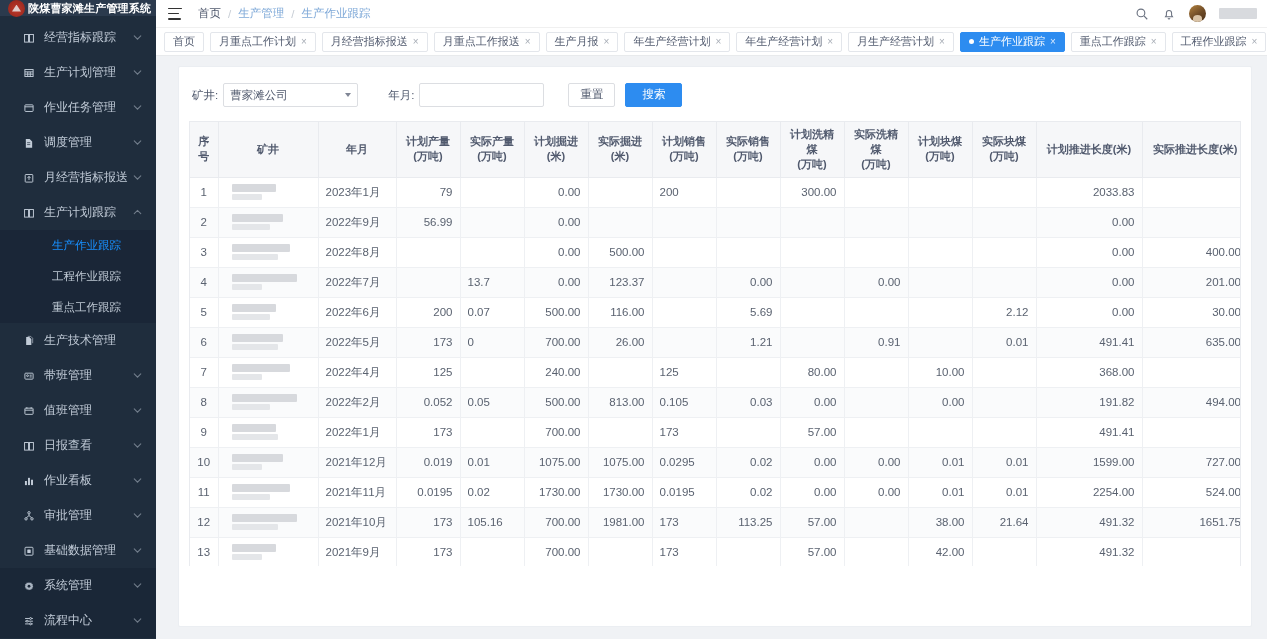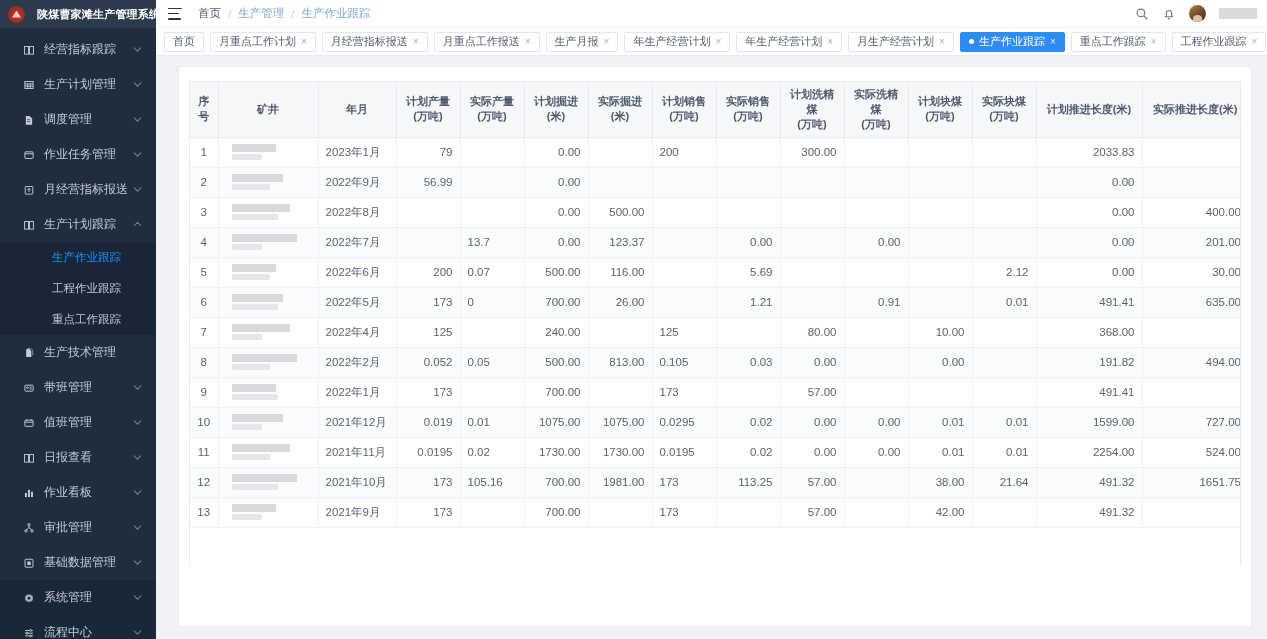--- a/index.html
+++ b/index.html
@@ -14,25 +14,25 @@
 
   
   .sidebar {
     width: 156px; height: 639px;
     background: #1f2d3d;
     flex: 0 0 156px;
     overflow: hidden;
     position: relative;
   }
   .brand {
-    height: 28px;
+    height: 16px;
     background: #2b3a4d;
     display: flex; align-items: center;
     padding-left: 8px;
-    gap: 12px;
+    gap: 3px;
   }
   .brand-logo {
     width: 17px; height: 17px;
     border-radius: 50%;
     background: radial-gradient(circle at 50% 55%, #c0392b 0%, #9d2a20 70%, #7d1f18 100%);
     position: relative; flex: 0 0 17px;
   }
   .brand-logo::after {
     content: "";
     position: absolute; left: 4px; top: 5px;
@@ -242,40 +242,40 @@
           <span class="mi-label">生产计划管理</span>
           <span class="mi-arrow">
             <svg viewBox="0 0 11 9">
               <path d="M1.5 2.5l4 4 4-4" fill="none" stroke="currentColor" stroke-width="1.3" stroke-linecap="round"></path>
             </svg>
           </span>
         </div>
         <div class="menu-item">
           <span class="mi-icon">
             <svg viewBox="0 0 18 19">
+              <rect x="2.5" y="4.5" width="13" height="10.5" rx="1.2" stroke="currentColor" fill="none" stroke-width="1.5"></rect>
+              <line x1="2.5" y1="7.6" x2="15.5" y2="7.6" stroke="currentColor" fill="none" stroke-width="1.5"></line>
+            </svg>
+          </span>
+          <span class="mi-label">作业任务管理</span>
+          <span class="mi-arrow">
+            <svg viewBox="0 0 11 9">
+              <path d="M1.5 2.5l4 4 4-4" fill="none" stroke="currentColor" stroke-width="1.3" stroke-linecap="round"></path>
+            </svg>
+          </span>
+        </div>
+        <div class="menu-item">
+          <span class="mi-icon">
+            <svg viewBox="0 0 18 19">
               <path d="M4 3h6l4 4v10H4z" fill="currentColor"></path>
               <line x1="6" y1="9" x2="11" y2="9" stroke="#1f2d3d" stroke-width="1.1"></line>
               <line x1="6" y1="12" x2="11" y2="12" stroke="#1f2d3d" stroke-width="1.1"></line>
             </svg>
           </span>
           <span class="mi-label">调度管理</span>
-          <span class="mi-arrow">
-            <svg viewBox="0 0 11 9">
-              <path d="M1.5 2.5l4 4 4-4" fill="none" stroke="currentColor" stroke-width="1.3" stroke-linecap="round"></path>
-            </svg>
-          </span>
-        </div>
-        <div class="menu-item">
-          <span class="mi-icon">
-            <svg viewBox="0 0 18 19">
-              <rect x="2.5" y="4.5" width="13" height="10.5" rx="1.2" stroke="currentColor" fill="none" stroke-width="1.5"></rect>
-              <line x1="2.5" y1="7.6" x2="15.5" y2="7.6" stroke="currentColor" fill="none" stroke-width="1.5"></line>
-            </svg>
-          </span>
-          <span class="mi-label">作业任务管理</span>
           <span class="mi-arrow">
             <svg viewBox="0 0 11 9">
               <path d="M1.5 2.5l4 4 4-4" fill="none" stroke="currentColor" stroke-width="1.3" stroke-linecap="round"></path>
             </svg>
           </span>
         </div>
         <div class="menu-item">
           <span class="mi-icon">
             <svg viewBox="0 0 18 19">
               <rect x="3" y="4" width="12" height="12" rx="1" stroke="currentColor" fill="none" stroke-width="1.5"></rect>
@@ -521,20 +521,34 @@
         </div>
         <div class="tab">
           <span>工程作业跟踪</span>
           <span class="tab-close">×</span>
         </div>
       </div>
 
     <div class="content">
       <div class="panel">
 
+        <div class="filters">
+          <span class="f-label">矿井:</span>
+          <div class="select-box">
+            <span class="sv">曹家滩公司</span>
+            <span class="caret"></span>
+          </div>
+          <span class="f-gap"></span>
+          <span class="f-label">年月:</span>
+          <input class="date-input" type="text" placeholder="" style="">
+          <span class="btn-gap"></span>
+          <button class="btn">重置</button>
+          <span class="btn-gap2"></span>
+          <button class="btn primary">搜索</button>
+        </div>
 
         <div class="table-wrap">
           <table class="grid">
             <colgroup>
               <col style="width:28px">
                 <col style="width:100px">
                 <col style="width:78px">
               <col style="width:64px">
                 <col style="width:64px">
                 <col style="width:64px">

